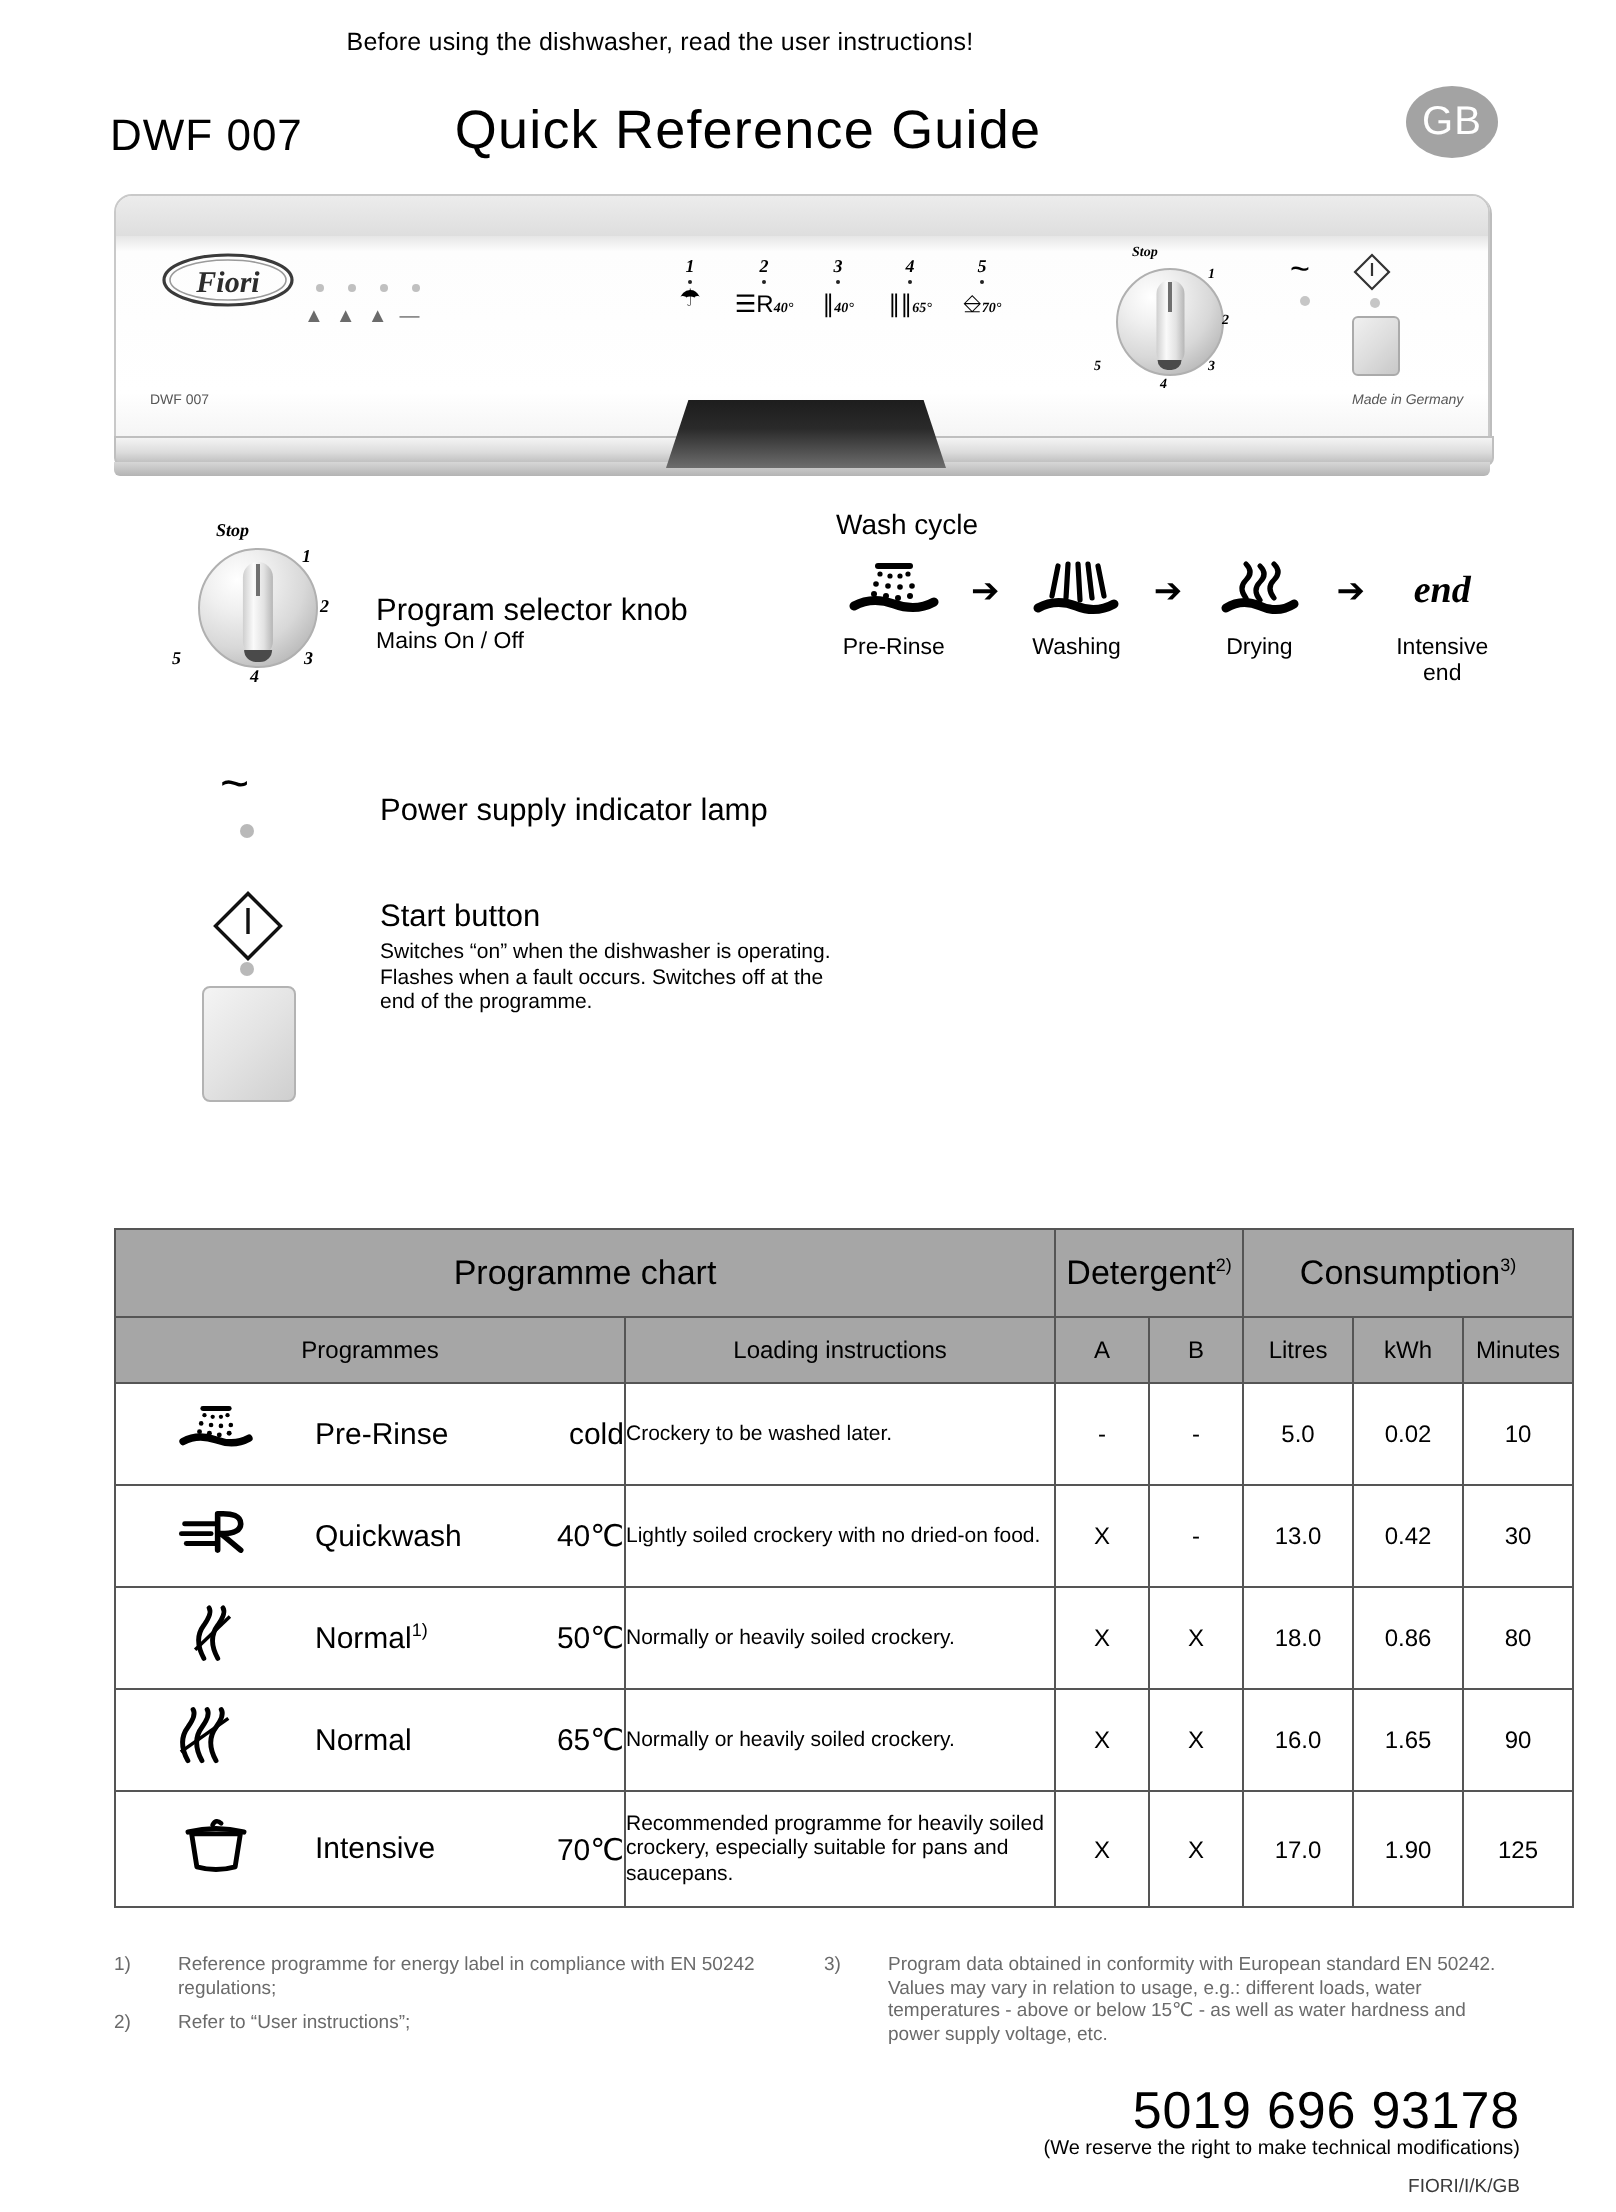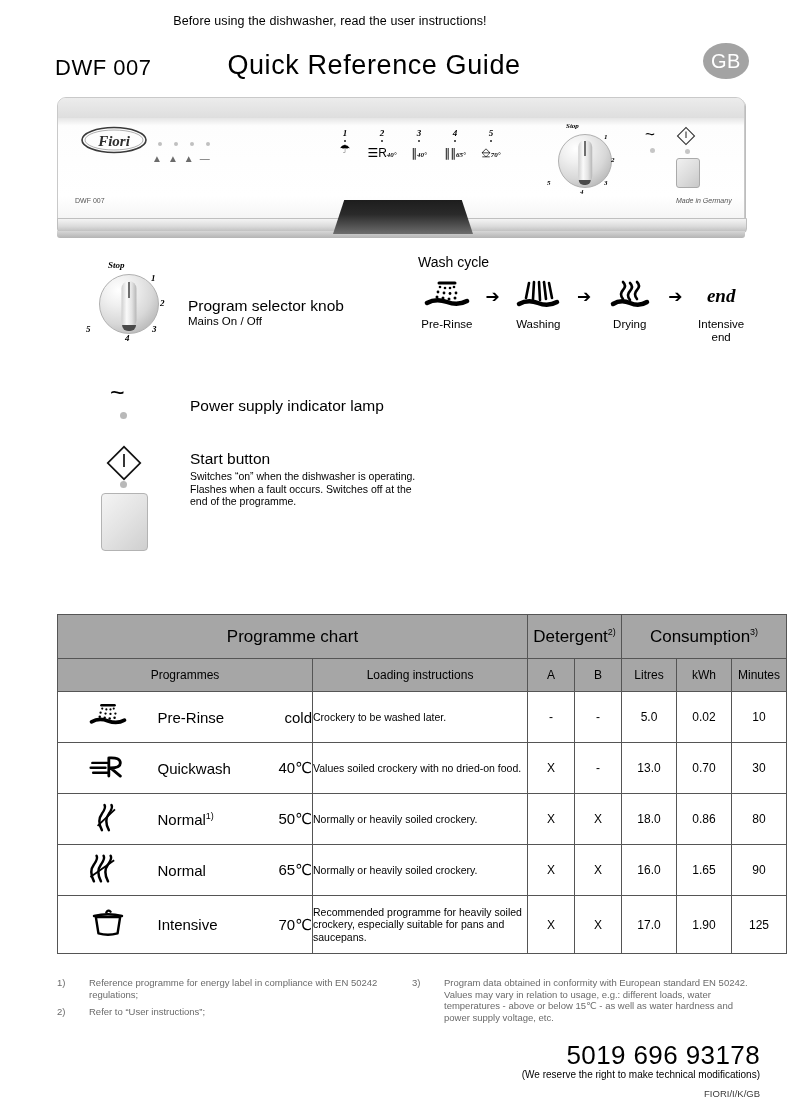--- a/index.html
+++ b/index.html
@@ -427,25 +427,25 @@
             <g stroke="#000" stroke-width="3" stroke-linecap="round">
               <line x1="4" y1="12" x2="22" y2="12"></line>
               <line x1="2" y1="18" x2="20" y2="18"></line>
               <line x1="5" y1="24" x2="23" y2="24"></line>
             </g>
             <path d="M24 6 L24 28 M24 6 Q38 5 38 12 Q38 18 26 18 L38 28" stroke="#000" stroke-width="3.4" fill="none" stroke-linecap="round" stroke-linejoin="round"></path>
           </svg>
     </td>
     <td class="cell-name noleft noright">Quickwash</td>
     <td class="cell-temp noleft">40℃</td>
-    <td class="cell-load">Values soiled crockery with no dried-on food.</td>
+    <td class="cell-load">Lightly soiled crockery with no dried-on food.</td>
     <td class="cell-mid">X</td>
     <td class="cell-dash">-</td>
     <td class="cell-mid">13.0</td>
-    <td class="cell-mid">0.70</td>
+    <td class="cell-mid">0.42</td>
     <td class="cell-mid">30</td>
   </tr>
 
   <tr class="row">
     <td class="cell-ic noright">
       <svg width="40" height="30" viewBox="0 0 46 34">
             <g stroke="#000" stroke-width="2.8" fill="none" stroke-linecap="round">
               <path d="M16 31 Q10 20 16 12 Q21 5 19 2"></path>
               <path d="M24 31 Q18 20 24 12 Q29 5 27 2"></path>
             </g>

